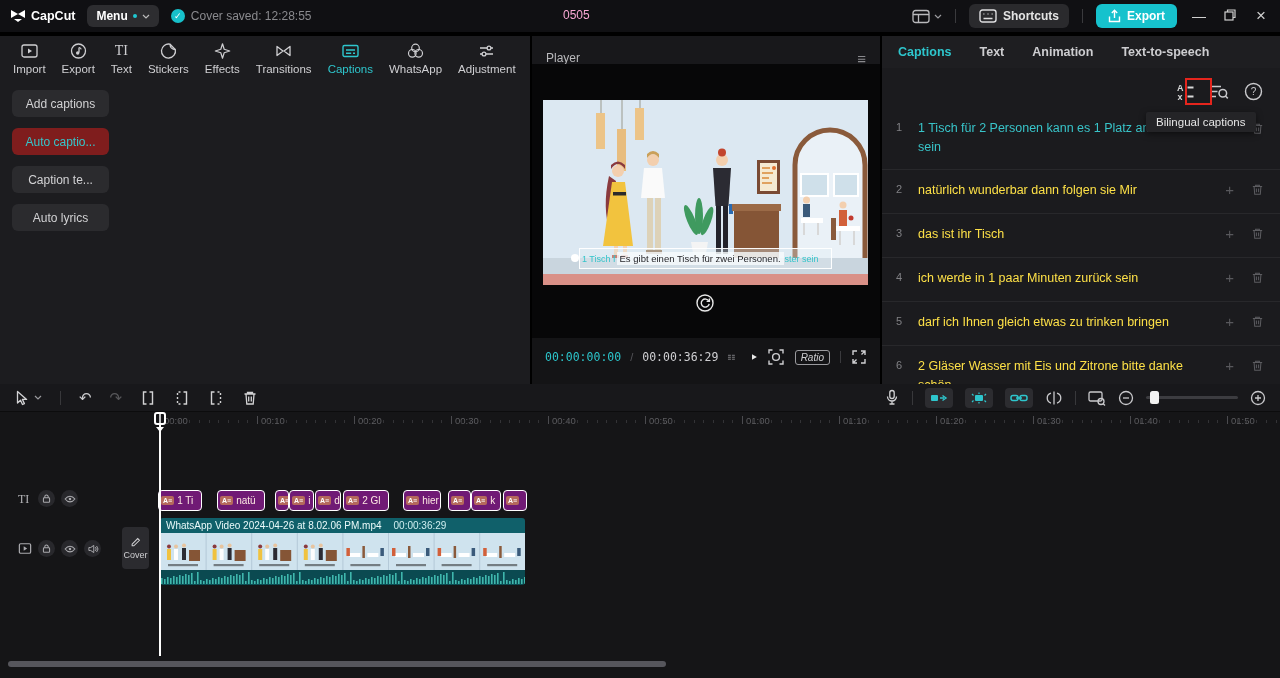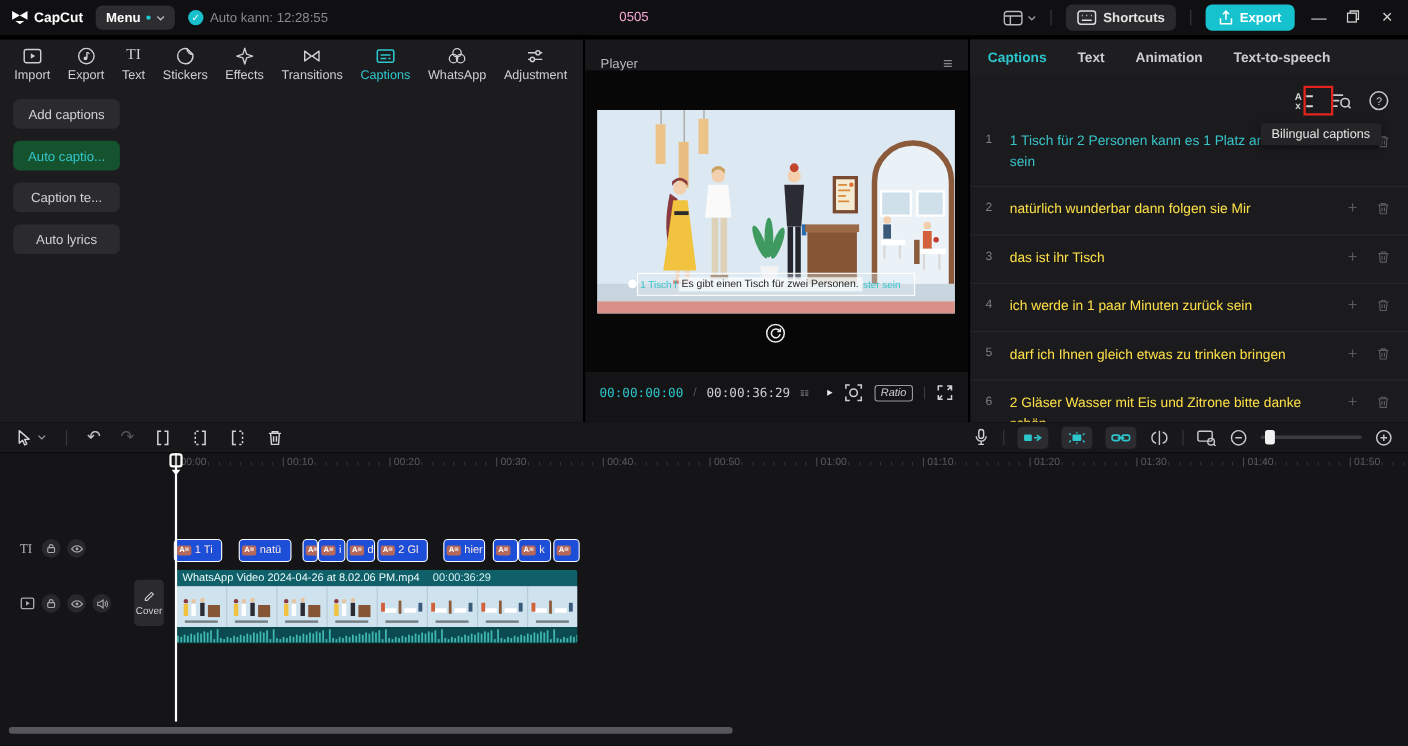--- a/index.html
+++ b/index.html
@@ -34,21 +34,21 @@
   
   #tool-tabs { display:flex; align-items:center; height:44px; padding:0 6px; gap:2px; }
   .tool-tab { display:flex; flex-direction:column; align-items:center; gap:3px; padding:2px 7px; }
   .tt-label { font-size:11.5px; color:#cfcfd2; white-space:nowrap; }
   .tool-tab.active .tt-label { color:#2ec6cd; }
   .ti-glyph { font-family:"Liberation Serif", serif; font-size:14px; color:#cfcfd2; line-height:18px; }
 
   
   .side-btn { position:absolute; left:12px; width:97px; height:27px; background:#2b2b2e; border-radius:6px;
     display:flex; align-items:center; justify-content:center; font-size:12px; color:#d2d2d4; white-space:nowrap; }
-  .side-btn.active { color:#35c6cb; background:#14532d; }
+  .side-btn.active { color:#35c6cb; background:#7f1d1d; }
 
   
   #captions-content { position:absolute; left:120px; top:44px; width:410px; height:304px; background:#151518; }
   #spoken-title { position:absolute; left:13px; top:44px; font-size:13px; font-weight:bold; color:#f2f2f2; }
   #lang-select { position:absolute; left:13px; top:72px; width:385px; height:25px; background:#29292d;
     border-radius:4px; display:flex; align-items:center; padding:0 10px; font-size:12px; color:#d8d8d8; }
   #lang-select .chev { margin-left:auto; }
   #clear-row { position:absolute; left:13px; top:270px; display:flex; align-items:center; gap:9px; }
   .checkbox { width:15px; height:15px; border-radius:3px; background:#3e3e42; }
   #clear-label { font-size:13px; font-weight:bold; color:#f0f0f0; }
@@ -113,21 +113,21 @@
   .tick-major { position:absolute; top:4px; width:1px; height:8px; background:#4b4b4f; }
   .tick-label { position:absolute; top:3px; font-size:9.5px; color:#5c5c60; white-space:nowrap; }
   .tick-minor { position:absolute; top:8px; width:1px; height:3px; background:#333336; }
 
   
   .trk-circle { position:absolute; width:17px; height:17px; border-radius:50%; background:#28282c;
     display:flex; align-items:center; justify-content:center; }
   #ti-track-label { position:absolute; left:18px; top:108px; font-family:"Liberation Serif", serif; font-size:12px; color:#b4b4b8; }
 
   
-  .clip { position:absolute; top:106px; height:21px; background:#1d4ed8; border:1.5px solid #fff; border-radius:4px;
+  .clip { position:absolute; top:106px; height:21px; background:#701a75; border:1.5px solid #fff; border-radius:4px;
     display:flex; align-items:center; padding:0 2px; gap:3px; overflow:hidden; }
   .clip-badge { flex:0 0 auto; background:#b5695c; border-radius:2px; color:#fff; font-size:7px; font-weight:bold;
     padding:1px 2px; line-height:1; }
   .clip-label { font-size:10px; color:#fde8e2; white-space:nowrap; }
 
   #video-clip { position:absolute; left:160px; top:134px; width:365px; height:67px; border-radius:3px; overflow:hidden; }
   #video-clip-header { height:15px; background:#10606a; display:flex; align-items:center; gap:12px; padding:0 6px; }
   #video-clip-name { font-size:10px; color:#eafafa; white-space:nowrap; }
   #video-clip-dur { font-size:10px; color:#cfeef0; }
   #filmstrip { height:37px; background:#cfe3ee; }
@@ -159,21 +159,21 @@
   </div>
   <div class="menu-btn">
     <span>Menu</span>
     <span class="menu-dot"></span>
     <svg width="8" height="5" viewBox="0 0 8 5">
         <path d="M1 1l3 3 3-3" stroke="#bbb" fill="none" stroke-width="1.2"></path>
       </svg>
   </div>
   <div class="autosave">
     <span class="save-check">✓</span>
-    <span>Auto kann: 12:28:55</span>
+    <span>Cover saved: 12:28:55</span>
   </div>
   <span id="project-title">0505</span>
   <div class="tb-right">
     <div class="tl-ico" style="gap:4px;">
       <svg width="18" height="15" viewBox="0 0 18 15">
           <rect x="1" y="1.5" width="16" height="12" rx="2.5" fill="none" stroke="#b9b9bc" stroke-width="1.3"></rect>
           <path d="M1 5.5h16M6.5 5.5V13.5" stroke="#b9b9bc" stroke-width="1.3"></path>
         </svg>
       <svg width="8" height="5" viewBox="0 0 8 5">
           <path d="M1 1l3 3 3-3" stroke="#9a9a9e" fill="none" stroke-width="1.2"></path>

